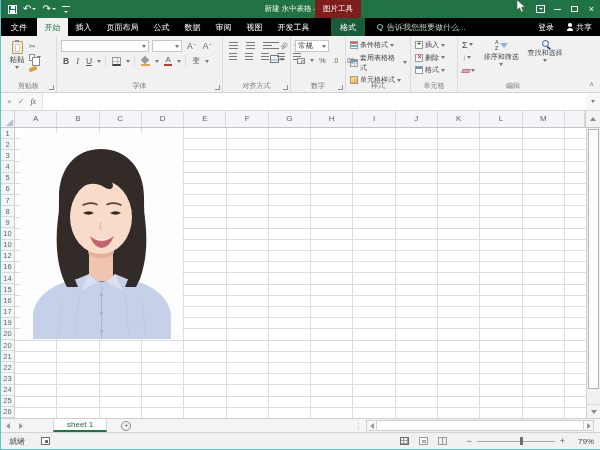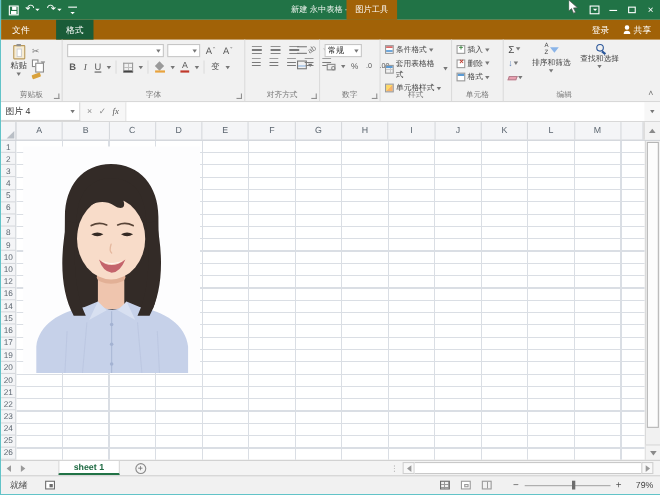--- a/index.html
+++ b/index.html
@@ -9,30 +9,30 @@
 
 .titlebar{height:18px;background:#217346;position:relative;display:flex;align-items:center;flex:none}
 .qat{display:flex;align-items:center;gap:6px;padding-left:7px;z-index:2}
 .qat .ic{color:#fff;font-size:10px;line-height:1;display:flex;align-items:center}
 .qat .ic .caret-w{margin-left:1px}
 .saveic{width:9px;height:9px;border:1px solid #fff;position:relative;background:#217346}
 .saveic:before{content:"";position:absolute;left:2px;top:0;width:4px;height:3px;background:#fff}
 .saveic:after{content:"";position:absolute;left:1px;bottom:0;width:5px;height:3px;background:#fff}
 .qatmenu{width:8px;height:7px;border-top:1px solid #fff;display:flex;align-items:flex-end;justify-content:center}
 .title{position:absolute;left:0;right:0;text-align:center;color:#eef4ef;font-size:7.5px;z-index:1}
-.ctx-tool{position:absolute;left:314px;top:0;width:46px;height:18px;background:#a16207;color:#fff;font-size:7.5px;display:flex;align-items:center;justify-content:center;z-index:2}
+.ctx-tool{position:absolute;left:314px;top:0;width:46px;height:18px;background:#7f1d1d;color:#fff;font-size:7.5px;display:flex;align-items:center;justify-content:center;z-index:2}
 .winbtns{position:absolute;right:0;top:0;height:18px;display:flex;align-items:center;z-index:3}
 .winbtn{width:17px;height:18px;display:flex;align-items:center;justify-content:center;color:#fff;font-size:9px;background:none;border:none}
 .ribopt{width:9px;height:8px;border:1px solid #fff;display:flex;align-items:center;justify-content:center}
 .dash{width:7px;height:1px;background:#fff}
 .sq{width:7px;height:6px;border:1px solid #fff}
 .caret-w{display:inline-block;width:0;height:0;border-left:2px solid transparent;border-right:2px solid transparent;border-top:2.5px solid #fff}
 .cursor{position:absolute;left:516px;top:0;z-index:5}
 
-.tabrow{height:18px;background:#a16207;display:flex;align-items:stretch;flex:none;position:relative}
+.tabrow{height:18px;background:#000000;display:flex;align-items:stretch;flex:none;position:relative}
 .tabs{display:flex}
 .tab{background:none;border:none;color:#fff;font-size:8px;padding:0 7.5px;font-family:inherit;display:flex;align-items:center}
 .tab.active{background:#f1f1f1;color:#217346}
 .tab.file{padding:0 10px}
 .tab.ctx{background:#1a5c38;margin-left:14px;padding:0 9px}
 .tellme{display:flex;align-items:center;gap:4px;color:#b9d6c5;font-size:8px;margin-left:12px}
 .bulb{width:6px;height:6px;border:1px solid #9cc7ad;border-radius:50%;position:relative}
 .bulb:after{content:"";position:absolute;left:1.5px;bottom:-2px;width:2px;height:1px;background:#9cc7ad}
 .rightacct{position:absolute;right:8px;top:0;height:18px;display:flex;gap:12px;color:#fff;font-size:8px}
 .acctbtn{display:flex;align-items:center;gap:3px;background:none;border:none;color:#fff;font-size:8px;font-family:inherit}
@@ -147,21 +147,21 @@
 .photo{position:absolute;left:6px;top:5px;width:161px;height:206px}
 .vscroll{flex:1;display:flex;flex-direction:column;background:#f1f1f1;border-left:1px solid #d0d0d0}
 .vtrack{flex:1;padding:1px}
 .vthumb{height:95%;background:#fcfcfc;border:1px solid #b5b5b5}
 .vdown{height:14px;background:#f3f3f3;border:none;border-top:1px solid #d8d8d8;display:flex;align-items:center;justify-content:center}
 
 .sheettabs{height:14px;background:#f4f4f4;display:flex;align-items:stretch;flex:none;position:relative;border-top:1px solid #cfcfcf}
 .navarr{width:13px;display:flex;align-items:center;justify-content:center;background:none;border:none}
 .tri-l{width:0;height:0;border-top:3px solid transparent;border-bottom:3px solid transparent;border-right:4px solid #9a9a9a}
 .tri-r{width:0;height:0;border-top:3px solid transparent;border-bottom:3px solid transparent;border-left:4px solid #9a9a9a}
-.stab{margin-left:26px;background:#fff;border-left:1px solid #d8d8d8;border-right:1px solid #d8d8d8;border-bottom:2px solid #217346;color:#1f6a43;font-size:8px;font-weight:bold;padding:0 13px;display:flex;align-items:center}
+.stab{margin-left:26px;background:#fff;border-left:1px solid #d8d8d8;border-right:1px solid #d8d8d8;border-bottom:2px solid #217346;color:#1f6a43;font-size:8px;font-weight:normal;padding:0 13px;display:flex;align-items:center}
 .addsheet{width:10px;height:10px;border:1px solid #8a8a8a;border-radius:50%;margin:auto 0 auto 14px;display:flex;align-items:center;justify-content:center;color:#666;font-size:8px;line-height:0;background:#f4f4f4;padding:0}
 .grip{position:absolute;right:238px;top:3px;color:#9a9a9a;font-size:7px;letter-spacing:0}
 .hscroll{position:absolute;right:6px;top:1px;width:228px;height:11px;display:flex;align-items:center}
 .hbtn{width:11px;height:11px;border:1px solid #cfcfcf;background:#f8f8f8;display:flex;align-items:center;justify-content:center;padding:0}
 .htrack{flex:1;height:11px;border:1px solid #c9c9c9;border-left:none;border-right:none;background:#fff}
 
 .statusbar{height:17px;background:#f1f1f1;border-top:1px solid #d2d2d2;display:flex;align-items:center;flex:none;font-size:8px;color:#444;position:relative}
 .ready{margin-left:8px}
 .macroic{width:9px;height:8px;border:1px solid #6d6d6d;margin-left:16px;position:relative;background:#fff}
 .macroic:after{content:"";position:absolute;left:2.5px;top:2px;width:3px;height:3px;background:#6d6d6d}
@@ -212,21 +212,36 @@
         </button>
       <button class="winbtn">×</button>
     </div>
     <svg class="cursor" width="9" height="13" viewBox="0 0 9 13">
         <path d="M0,0 L0,10 L2.6,7.8 L4.4,12 L6.2,11.2 L4.4,7.2 L8,7 Z" fill="#fff" stroke="#555" stroke-width="0.6"></path>
       </svg>
   </div>
 
   <div class="tabrow">
     <button class="tab file">文件</button>
+    <div class="tabs">
+
+    <button class="tab active">开始</button>
+        <button class="tab">插入</button>
+        <button class="tab">页面布局</button>
+        <button class="tab">公式</button>
+        <button class="tab">数据</button>
+        <button class="tab">审阅</button>
+        <button class="tab">视图</button>
+        <button class="tab">开发工具</button>
+      </div>
     <button class="tab ctx">格式</button>
+    <div class="tellme">
+      <span class="bulb"></span>
+      <span>告诉我您想要做什么...</span>
+    </div>
     <div class="rightacct">
       <button class="acctbtn">登录</button>
       <button class="acctbtn">
         <span class="person"></span>
         <span>共享</span>
       </button>
     </div>
   </div>
 
   <div class="ribbon">
@@ -453,24 +468,20 @@
       </div>
       <div class="glabel">编辑</div>
     </div>
 
     <div style="flex:1;position:relative">
       <button class="collapse">˄</button>
     </div>
   </div>
 
   <div class="formulabar">
-    <div class="namebox">
-      <span>图片 4</span>
-        <span class="caret"></span>
-    </div>
     <div class="fbtns">
       <span>×</span>
       <span>✓</span>
       <span class="fx">fx</span>
     </div>
     <input class="finput" value="" style="">
     <button class="fexpand">
         <span class="caret"></span>
       </button>
   </div>

